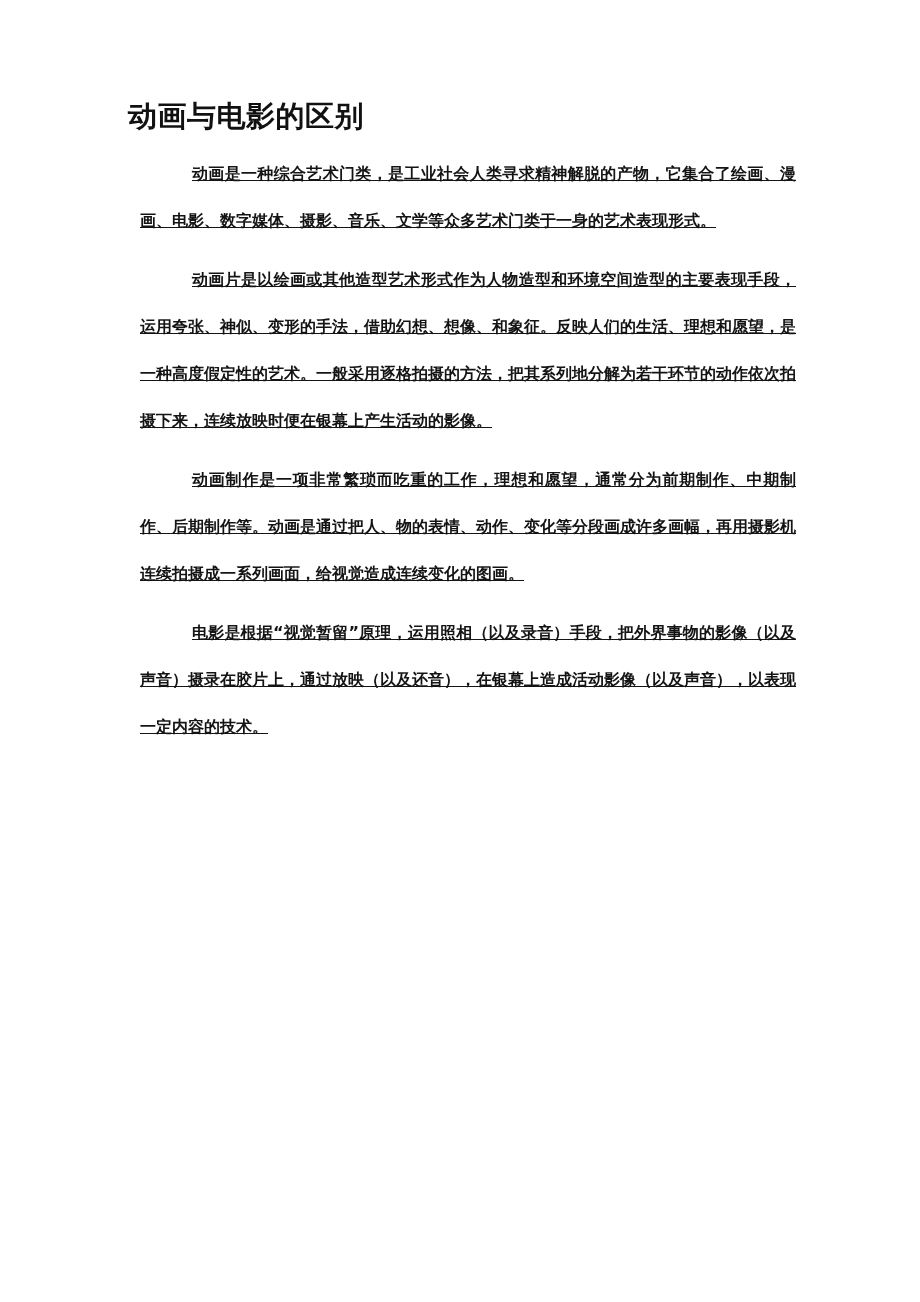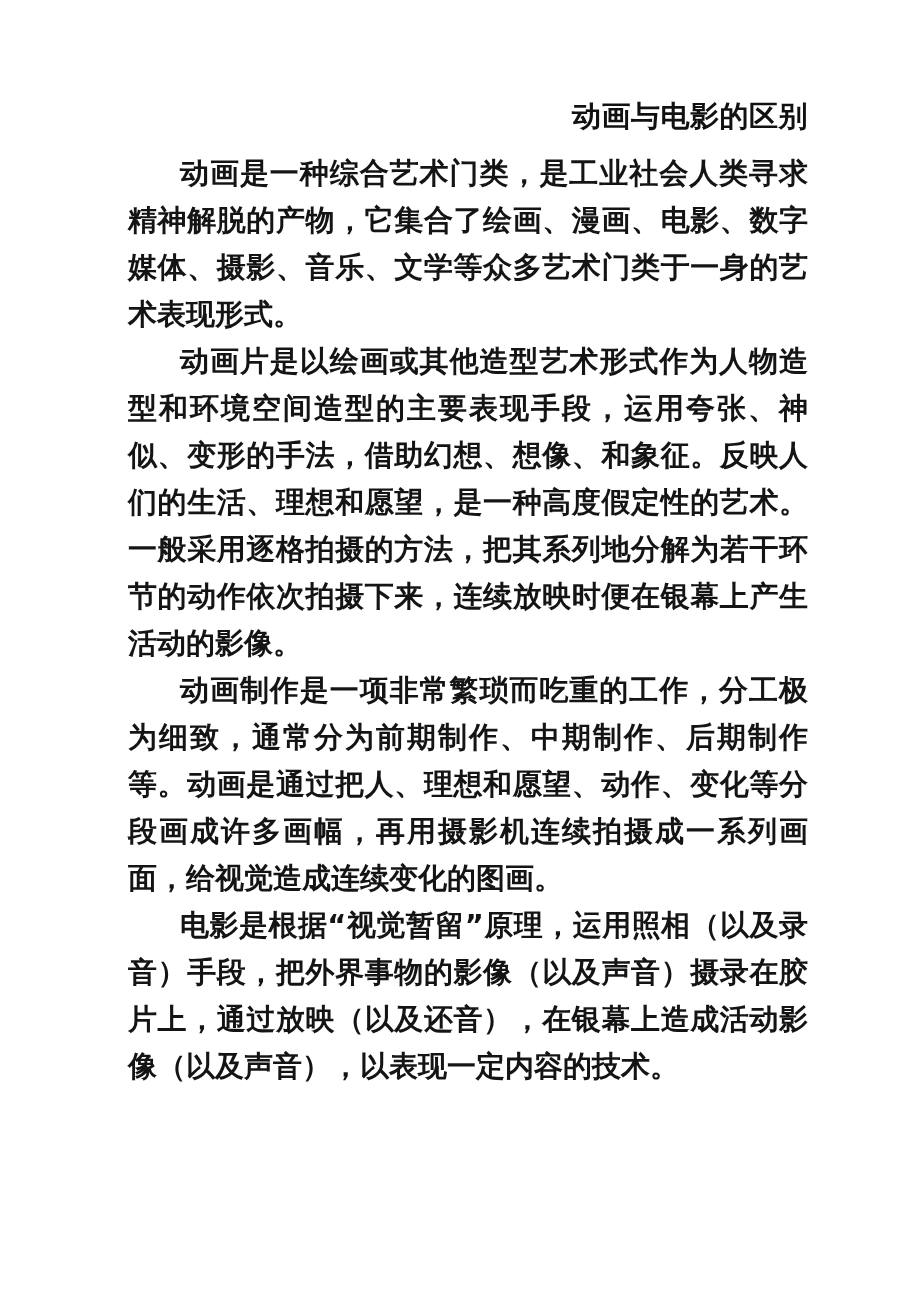--- a/index.html
+++ b/index.html
@@ -26,56 +26,57 @@
   .content {
     position: absolute;
     left: 128px;
     top: 96px;
     width: 680px;
   }
 
   .doc-title {
     font-size: 29px;
     font-weight: bold;
-    text-align: right;
+    text-align: left;
     letter-spacing: 0.5px;
     line-height: 40px;
     margin: 0 0 14px 0;
     color: #111111;
   }
 
   .para {
-    font-size: 29px;
+    font-size: 16px;
     font-weight: bold;
     line-height: 47px;
     text-align: justify;
     text-justify: inter-character;
     text-indent: 52px;
-    margin: 0;
+    margin: 12px;
     letter-spacing: 0px;
     color: #141414;
     word-break: break-all;
+    text-decoration: underline;
   }
 
   
   .doc-title, .para {
     -webkit-font-smoothing: antialiased;
   }
 </style>
 </head>
 <body>
 
 <div class="page">
   <div class="content">
 
     <h1 class="doc-title">动画与电影的区别</h1>
 
     <p class="para">动画是一种综合艺术门类，是工业社会人类寻求精神解脱的产物，它集合了绘画、漫画、电影、数字媒体、摄影、音乐、文学等众多艺术门类于一身的艺术表现形式。</p>
 
     <p class="para">动画片是以绘画或其他造型艺术形式作为人物造型和环境空间造型的主要表现手段，运用夸张、神似、变形的手法，借助幻想、想像、和象征。反映人们的生活、理想和愿望，是一种高度假定性的艺术。一般采用逐格拍摄的方法，把其系列地分解为若干环节的动作依次拍摄下来，连续放映时便在银幕上产生活动的影像。</p>
 
-    <p class="para">动画制作是一项非常繁琐而吃重的工作，分工极为细致，通常分为前期制作、中期制作、后期制作等。动画是通过把人、理想和愿望、动作、变化等分段画成许多画幅，再用摄影机连续拍摄成一系列画面，给视觉造成连续变化的图画。</p>
+    <p class="para">动画制作是一项非常繁琐而吃重的工作，理想和愿望，通常分为前期制作、中期制作、后期制作等。动画是通过把人、物的表情、动作、变化等分段画成许多画幅，再用摄影机连续拍摄成一系列画面，给视觉造成连续变化的图画。</p>
 
 
     <p class="para">电影是根据“视觉暂留”原理，运用照相（以及录音）手段，把外界事物的影像（以及声音）摄录在胶片上，通过放映（以及还音），在银幕上造成活动影像（以及声音），以表现一定内容的技术。</p>
 
   </div>
 </div>
 
 </body></html>

